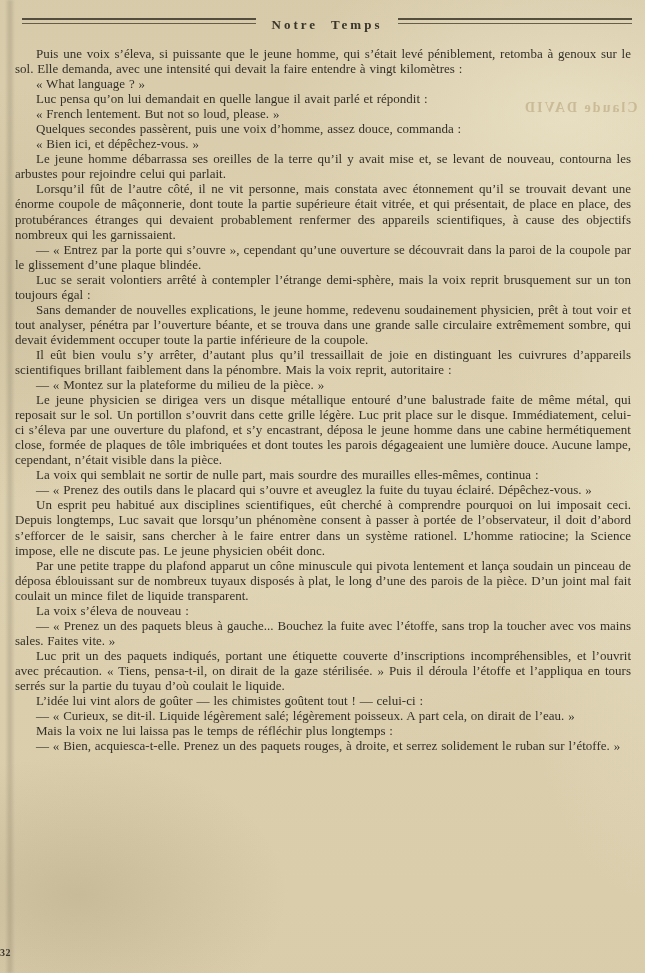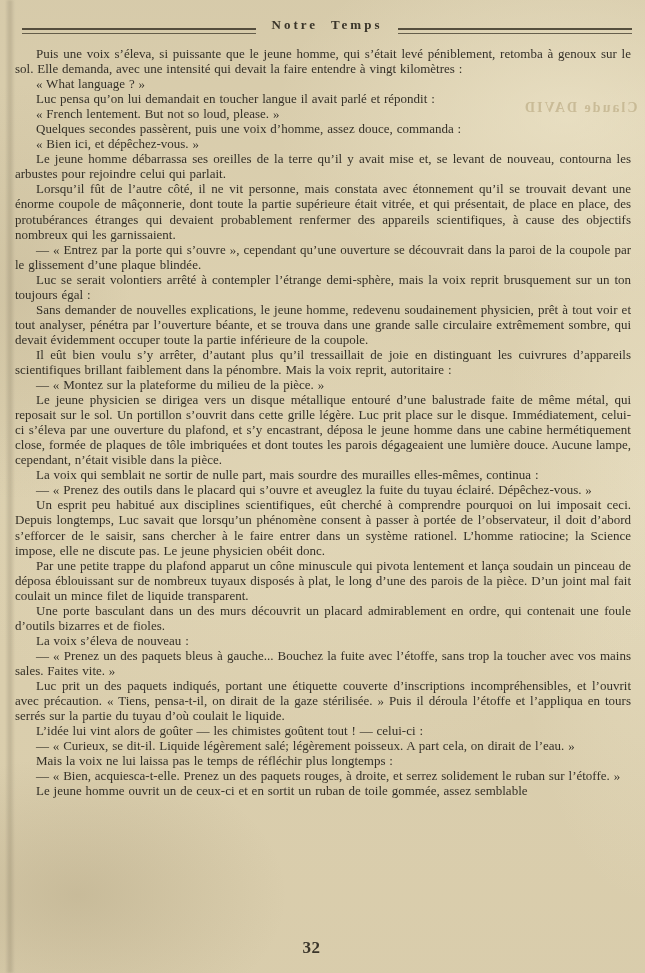--- a/index.html
+++ b/index.html
@@ -27,21 +27,21 @@
     position: absolute; left: 6px; top: 0; bottom: 0; width: 8px;
     background: linear-gradient(90deg, rgba(100,92,72,0.05), rgba(100,92,72,0.22) 50%, rgba(100,92,72,0.04));
     filter: blur(1px);
     pointer-events: none;
   }
   .page {
     position: absolute; inset: 0;
   }
   .running-head {
     position: absolute; left: 22px; right: 13px; top: 18px;
-    display: flex; align-items: flex-end; gap: 16px;
+    display: flex; align-items: flex-start; gap: 16px;
     height: 16px;
   }
   .rule {
     flex: 1; height: 6px; box-sizing: border-box;
     border-top: 2px solid rgba(62,56,42,0.85);
     border-bottom: 1px solid rgba(62,56,42,0.75);
   }
   .title {
     font-weight: bold;
     font-size: 13px;
@@ -63,22 +63,21 @@
     position: absolute; left: 15px; right: 14px; top: 46px;
     height: 888px; overflow: hidden;
     color: #343028;
     font-size: 13px; line-height: 15.05px;
     text-align: justify;
     word-spacing: 0.6px;
   }
   .text-block p { margin: 0; text-indent: 21px; }
   .folio {
     position: absolute; left: 0; right: 22px; bottom: 15px;
-    text-align: center;
-    font-weight: bold; font-size: 17px;
+    font-weight: bold; font-size: 10px;
     color: #3a352a;
     letter-spacing: 0.5px;
   }
 </style>
 </head>
 <body>
 
 <div class="page">
   <div class="paper-texture"></div>
   <div class="gutter-shadow"></div>
@@ -87,41 +86,39 @@
     <span class="rule"></span>
     <span class="title">Notre Temps</span>
     <span class="rule"></span>
   </header>
 
   <div class="bleed">Claude DAVID</div>
 
   <main class="text-block">
       <p>Puis une voix s’éleva, si puissante que le jeune homme, qui s’était levé péniblement, retomba à genoux sur le sol. Elle demanda, avec une intensité qui devait la faire entendre à vingt kilomètres :</p>
       <p>« What language ? »</p>
-      <p>Luc pensa qu’on lui demandait en toucher langue il avait parlé et répondit :</p>
+      <p>Luc pensa qu’on lui demandait en quelle langue il avait parlé et répondit :</p>
       <p>« French lentement. But not so loud, please. »</p>
       <p>Quelques secondes passèrent, puis une voix d’homme, assez douce, commanda :</p>
       <p>« Bien ici, et dépêchez-vous. »</p>
       <p>Le jeune homme débarrassa ses oreilles de la terre qu’il y avait mise et, se levant de nouveau, contourna les arbustes pour rejoindre celui qui parlait.</p>
       <p>Lorsqu’il fût de l’autre côté, il ne vit personne, mais constata avec étonnement qu’il se trouvait devant une énorme coupole de mâçonnerie, dont toute la partie supérieure était vitrée, et qui présentait, de place en place, des protubérances étranges qui devaient probablement renfermer des appareils scientifiques, à cause des objectifs nombreux qui les garnissaient.</p>
       <p>— « Entrez par la porte qui s’ouvre », cependant qu’une ouverture se découvrait dans la paroi de la coupole par le glissement d’une plaque blindée.</p>
       <p>Luc se serait volontiers arrêté à contempler l’étrange demi-sphère, mais la voix reprit brusquement sur un ton toujours égal :</p>
       <p>Sans demander de nouvelles explications, le jeune homme, redevenu soudainement physicien, prêt à tout voir et tout analyser, pénétra par l’ouverture béante, et se trouva dans une grande salle circulaire extrêmement sombre, qui devait évidemment occuper toute la partie inférieure de la coupole.</p>
       <p>Il eût bien voulu s’y arrêter, d’autant plus qu’il tressaillait de joie en distinguant les cuivrures d’appareils scientifiques brillant faiblement dans la pénombre. Mais la voix reprit, autoritaire :</p>
       <p>— « Montez sur la plateforme du milieu de la pièce. »</p>
       <p>Le jeune physicien se dirigea vers un disque métallique entouré d’une balustrade faite de même métal, qui reposait sur le sol. Un portillon s’ouvrit dans cette grille légère. Luc prit place sur le disque. Immédiatement, celui-ci s’éleva par une ouverture du plafond, et s’y encastrant, déposa le jeune homme dans une cabine hermétiquement close, formée de plaques de tôle imbriquées et dont toutes les parois dégageaient une lumière douce. Aucune lampe, cependant, n’était visible dans la pièce.</p>
       <p>La voix qui semblait ne sortir de nulle part, mais sourdre des murailles elles-mêmes, continua :</p>
       <p>— « Prenez des outils dans le placard qui s’ouvre et aveuglez la fuite du tuyau éclairé. Dépêchez-vous. »</p>
       <p>Un esprit peu habitué aux disciplines scientifiques, eût cherché à comprendre pourquoi on lui imposait ceci. Depuis longtemps, Luc savait que lorsqu’un phénomène consent à passer à portée de l’observateur, il doit d’abord s’efforcer de le saisir, sans chercher à le faire entrer dans un système rationel. L’homme ratiocine; la Science impose, elle ne discute pas. Le jeune physicien obéit donc.</p>
       <p>Par une petite trappe du plafond apparut un cône minuscule qui pivota lentement et lança soudain un pinceau de déposa éblouissant sur de nombreux tuyaux disposés à plat, le long d’une des parois de la pièce. D’un joint mal fait coulait un mince filet de liquide transparent.</p>
-      <p>Une porte basculant dans un des murs découvrit un placard admirablement en ordre, qui contenait une foule d’outils bizarres et de fioles.</p>
       <p>La voix s’éleva de nouveau :</p>
       <p>— « Prenez un des paquets bleus à gauche... Bouchez la fuite avec l’étoffe, sans trop la toucher avec vos mains sales. Faites vite. »</p>
       <p>Luc prit un des paquets indiqués, portant une étiquette couverte d’inscriptions incompréhensibles, et l’ouvrit avec précaution. « Tiens, pensa-t-il, on dirait de la gaze stérilisée. » Puis il déroula l’étoffe et l’appliqua en tours serrés sur la partie du tuyau d’où coulait le liquide.</p>
       <p>L’idée lui vint alors de goûter — les chimistes goûtent tout ! — celui-ci :</p>
       <p>— « Curieux, se dit-il. Liquide légèrement salé; légèrement poisseux. A part cela, on dirait de l’eau. »</p>
       <p>Mais la voix ne lui laissa pas le temps de réfléchir plus longtemps :</p>
       <p>— « Bien, acquiesca-t-elle. Prenez un des paquets rouges, à droite, et serrez solidement le ruban sur l’étoffe. »</p>
-      <p>Le jeune homme ouvrit un de ceux-ci et en sortit un ruban de toile gommée, assez semblable</p>
     </main>
 
   <footer class="folio">32</footer>
 </div>
 
 </body></html>

